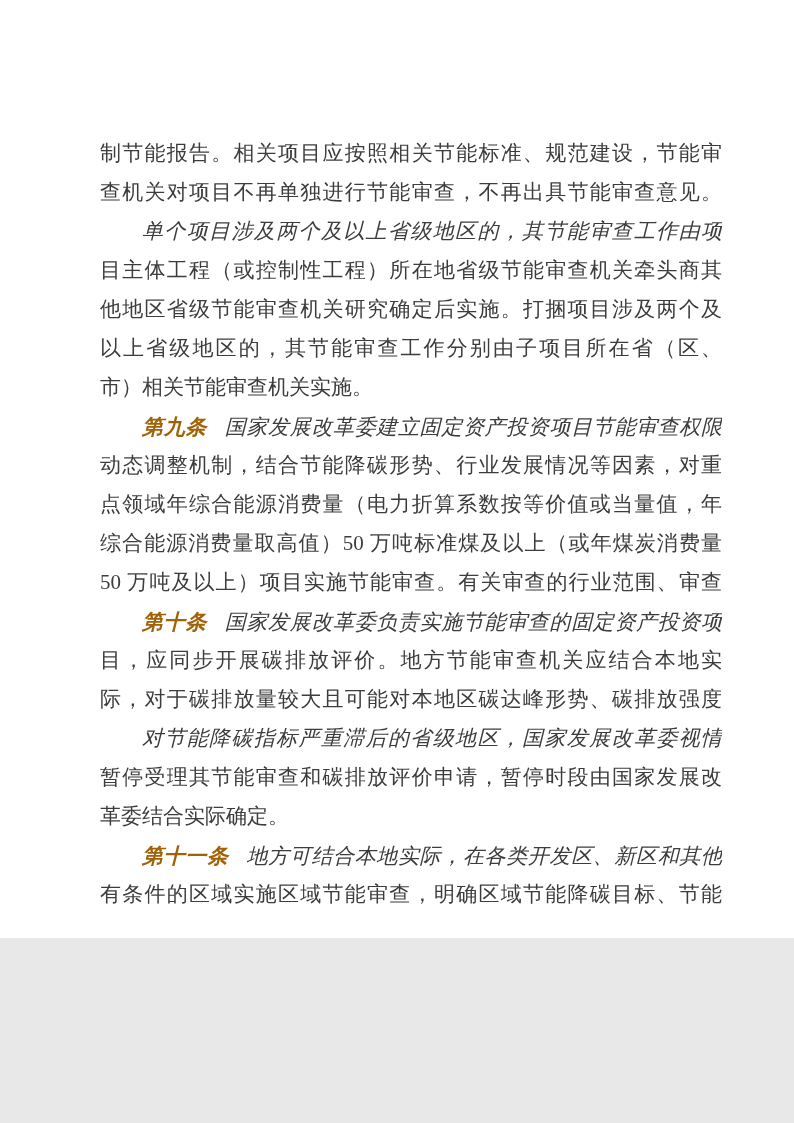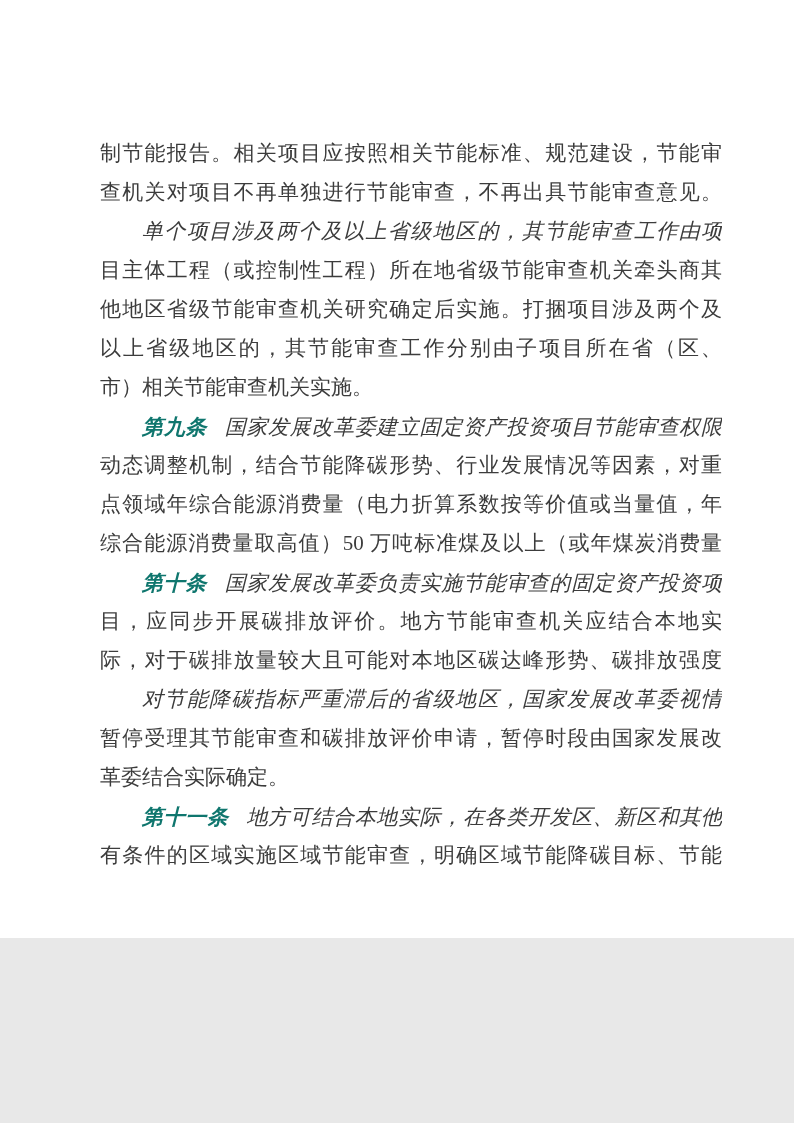--- a/index.html
+++ b/index.html
@@ -25,21 +25,21 @@
     text-align:justify;
     text-align-last:justify;
     text-justify:inter-character;
     overflow:hidden;
   }
   .line.ind{padding-left:42px;font-style:italic;}
   .line.end{text-align-last:left;}
   .lbl{
     font-family:"Liberation Sans", sans-serif;
     font-weight:700;
-    color:#0f766e;
+    color:#a16207;
     margin-right:0.85em;
   }
   .pagenum{
     position:absolute;
     left:604px;top:998px;
     width:90px;
     font-size:21px;
     color:#2a2a2a;
     letter-spacing:3px;
     white-space:nowrap;
@@ -71,20 +71,21 @@
     <div class="line">他地区省级节能审查机关研究确定后实施。打捆项目涉及两个及</div>
     <div class="line">以上省级地区的，其节能审查工作分别由子项目所在省（区、</div>
     <div class="line end">市）相关节能审查机关实施。</div>
 
     <div class="line ind">
       <span class="lbl">第九条</span><span>国家发展改革委建立固定资产投资项目节能审查权限</span>
     </div>
     <div class="line">动态调整机制，结合节能降碳形势、行业发展情况等因素，对重</div>
     <div class="line">点领域年综合能源消费量（电力折算系数按等价值或当量值，年</div>
     <div class="line">综合能源消费量取高值）50 万吨标准煤及以上（或年煤炭消费量</div>
+    <div class="line">50 万吨及以上）项目实施节能审查。有关审查的行业范围、审查</div>
 
     <div class="line ind">
       <span class="lbl">第十条</span><span>国家发展改革委负责实施节能审查的固定资产投资项</span>
     </div>
     <div class="line">目，应同步开展碳排放评价。地方节能审查机关应结合本地实</div>
     <div class="line">际，对于碳排放量较大且可能对本地区碳达峰形势、碳排放强度</div>
     <div class="line ind">对节能降碳指标严重滞后的省级地区，国家发展改革委视情</div>
     <div class="line">暂停受理其节能审查和碳排放评价申请，暂停时段由国家发展改</div>
     <div class="line end">革委结合实际确定。</div>
 

